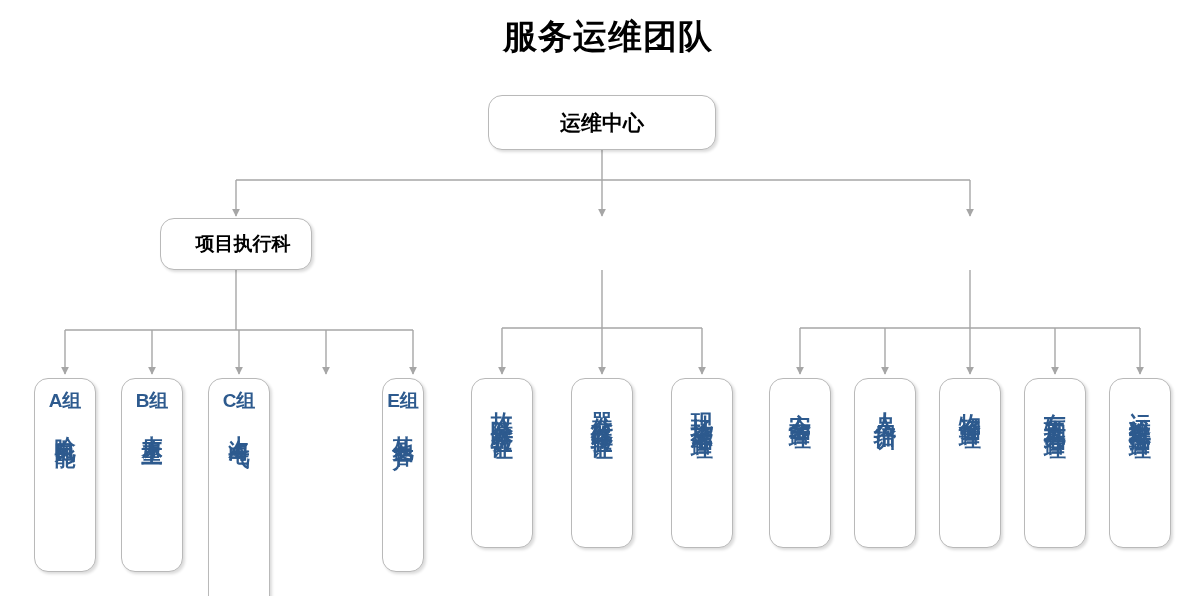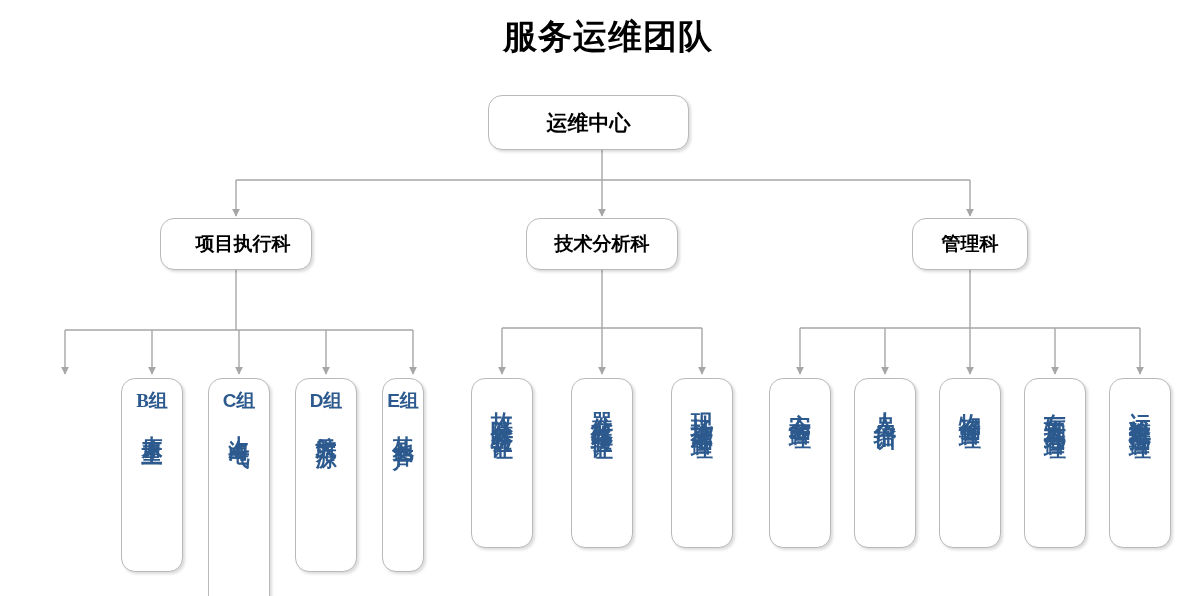--- a/index.html
+++ b/index.html
@@ -145,51 +145,45 @@
       <path d="M 962 270 L 962 328"></path>
       <path d="M 792 328 L 1132 328"></path>
       <path d="M 792 328 L 792 374" marker-end="url(#arrow)"></path>
       <path d="M 877 328 L 877 374" marker-end="url(#arrow)"></path>
       <path d="M 962 328 L 962 374" marker-end="url(#arrow)"></path>
       <path d="M 1047 328 L 1047 374" marker-end="url(#arrow)"></path>
       <path d="M 1132 328 L 1132 374" marker-end="url(#arrow)"></path>
     </g>
   </svg>
 
-  <div class="node root" style="left:480px; top:95px; width:201px; height:55px;">
+  <div class="node root" style="left:480px; top:95px; width:228px; height:55px;">
     <span class="node-label">运维中心</span>
   </div>
 
   <div class="node dept" style="left:152px; top:218px; width:152px; height:52px;padding-left:14px;">
     <span class="node-label">项目执行科</span>
   </div>
 
-  <div class="node dept" style="left:518px; top:218px; width:152px; height:52px;">
-    <span class="node-label">技术分析科</span>
-  </div>
-
-  <div class="node dept" style="left:904px; top:218px; width:116px; height:52px;">
-    <span class="node-label">管理科</span>
-  </div>
-
-
-  <div class="node leaf" style="left:113px; top:378px; width:62px; height:194px;font-family:Liberation Serif, serif;">
+
+
+  <div class="node leaf" style="left:26px; top:378px; width:62px; height:194px;">
+    <span class="leaf-head">A组</span>
+    <span class="leaf-vtext">哈电风能</span>
+  </div>
+
+  <div class="node leaf" style="left:113px; top:378px; width:62px; height:194px;">
     <span class="leaf-head">B组</span>
     <span class="leaf-vtext">太原重工</span>
   </div>
 
   <div class="node leaf" style="left:200px; top:378px; width:62px; height:252px;">
     <span class="leaf-head">C组</span>
     <span class="leaf-vtext">上海电气</span>
   </div>
 
-  <div class="node leaf" style="left:287px; top:378px; width:62px; height:194px;">
-    <span class="leaf-head">D组</span>
-    <span class="leaf-vtext">航天万源</span>
-  </div>
 
   <div class="node leaf" style="left:374px; top:378px; width:42px; height:194px;">
     <span class="leaf-head">E组</span>
     <span class="leaf-vtext">其他客户</span>
   </div>
 
   <div class="node leaf tall" style="left:463px; top:378px; width:62px; height:170px;">
     <span class="leaf-vtext">故障分析验证</span>
   </div>
 

